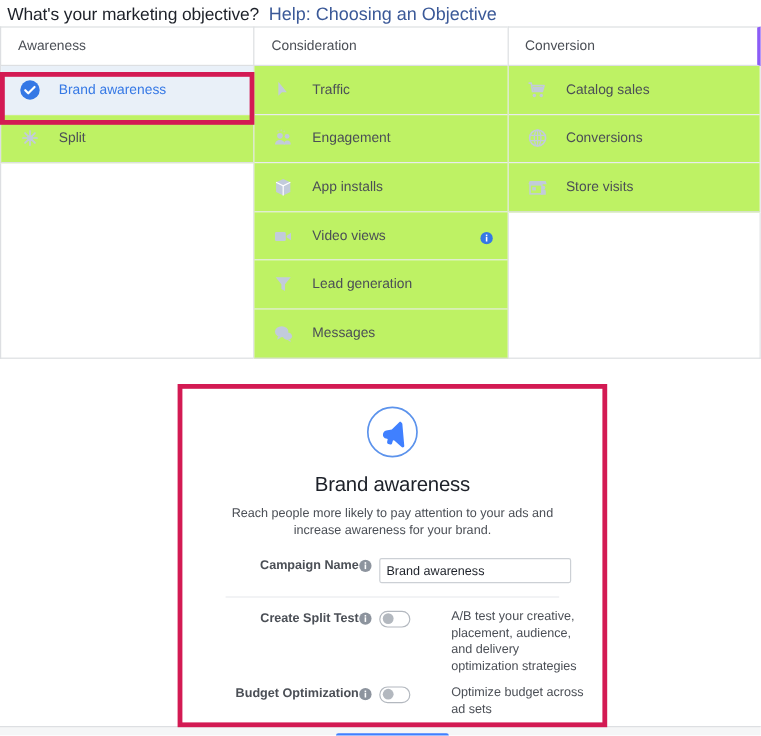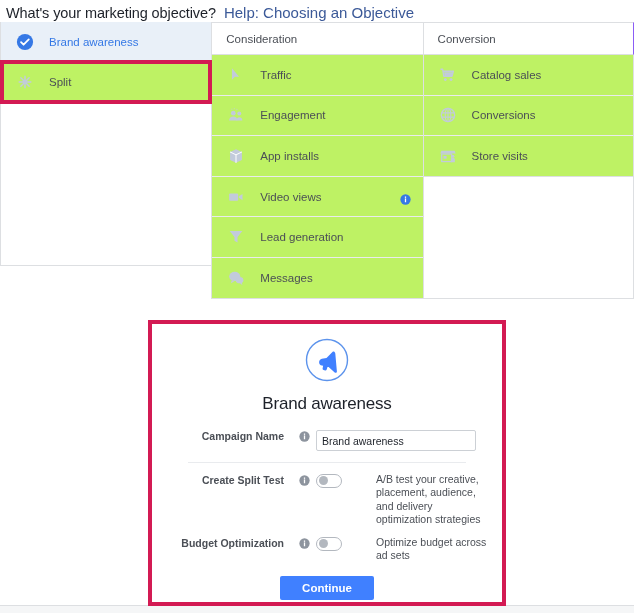--- a/index.html
+++ b/index.html
@@ -55,21 +55,21 @@
     display: flex;
     align-items: center;
     padding-left: 14px;
     font-size: 11.5px;
     color: #4b4f56;
     background: #fff;
     border: 1px solid #dddfe2;
     border-right: none;
     box-sizing: border-box;
   }
-  .objective-col:last-child .col-header { border-right: 1px solid #8b5cf6; }
+  .objective-col:last-child .col-header { border-right: 3px solid #8b5cf6; }
 
   .col-list {
     border-left: 1px solid #dddfe2;
     border-right: none;
     box-sizing: border-box;
     background: #fff;
   }
   .objective-col:last-child .col-list { border-right: 1px solid #dddfe2; }
 
   .objective-row {
@@ -192,21 +192,21 @@
     flex: 0 0 152px;
     text-align: right;
     font-size: 10.5px;
     font-weight: bold;
     color: #4b4f56;
     padding-right: 6px;
     box-sizing: border-box;
     display: flex;
     align-items: center;
     justify-content: flex-end;
-    gap: 15px;
+    gap: 0;
     line-height: 1.2;
   }
   .form-control { flex: 1 1 auto; }
 
   .name-input {
     width: 160px;
     height: 21px;
     box-sizing: border-box;
     border: 1px solid #ccd0d5;
     border-radius: 2px;
@@ -288,20 +288,21 @@
 </head>
 <body>
 
 <div class="page-header">
   <span class="page-title">What's your marketing objective?</span>
   <a class="help-link" href="#">Help: Choosing an Objective</a>
 </div>
 
 <div class="objective-board" id="board">
     <div class="objective-col">
+      <div class="col-header">Awareness</div>
       <div class="col-list">
         <div class="objective-row selected">
           <span class="row-icon">
             <svg width="18" height="18" viewBox="0 0 20 20">
               <circle cx="10" cy="10" r="9" fill="#3578e5"></circle>
               <path d="M5.6 10.2l2.8 2.8 5.8-5.8" fill="none" stroke="#fff" stroke-width="2" stroke-linecap="round" stroke-linejoin="round"></path>
             </svg>
           </span>
           <span class="row-label">Brand awareness</span>
         </div>
@@ -440,20 +441,21 @@
   <div class="detail-icon-wrap">
     <svg class="detail-circle" viewBox="0 0 44 44">
       <circle cx="22" cy="22" r="20.5" fill="none" stroke="#5c93ec" stroke-width="1.4"></circle>
       <g fill="#4080ff">
         <path d="M29.2 13.6c-.5-.3-1.1-.2-1.5.2l-6.2 6.1-4.6.9c-1.6.3-2.8 1.7-2.8 3.4 0 1.6 1.1 3 2.7 3.3l1.3.3-.5 2.6c-.1.7.3 1.4 1 1.6l1.5.4c.7.2 1.4-.2 1.6-.9l.8-2.6 1.1.2 6.1 5.4c.4.4 1 .4 1.5.2.5-.3.8-.8.7-1.3l-1.6-18c-.1-.6-.4-1.1-.9-1.3z"></path>
       </g>
     </svg>
   </div>
 
   <div class="detail-title">Brand awareness</div>
+  <div class="detail-desc">Reach people more likely to pay attention to your ads and increase awareness for your brand.</div>
 
   <div class="form-area">
 
     <div class="form-row">
       <div class="form-label">
         <span>Campaign Name</span>
         <svg width="11" height="11" viewBox="0 0 12 12">
           <circle cx="6" cy="6" r="5.6" fill="#8d949e"></circle>
           <rect x="5.3" y="4.8" width="1.4" height="4.2" fill="#fff"></rect>
           <rect x="5.3" y="2.7" width="1.4" height="1.5" fill="#fff"></rect>

